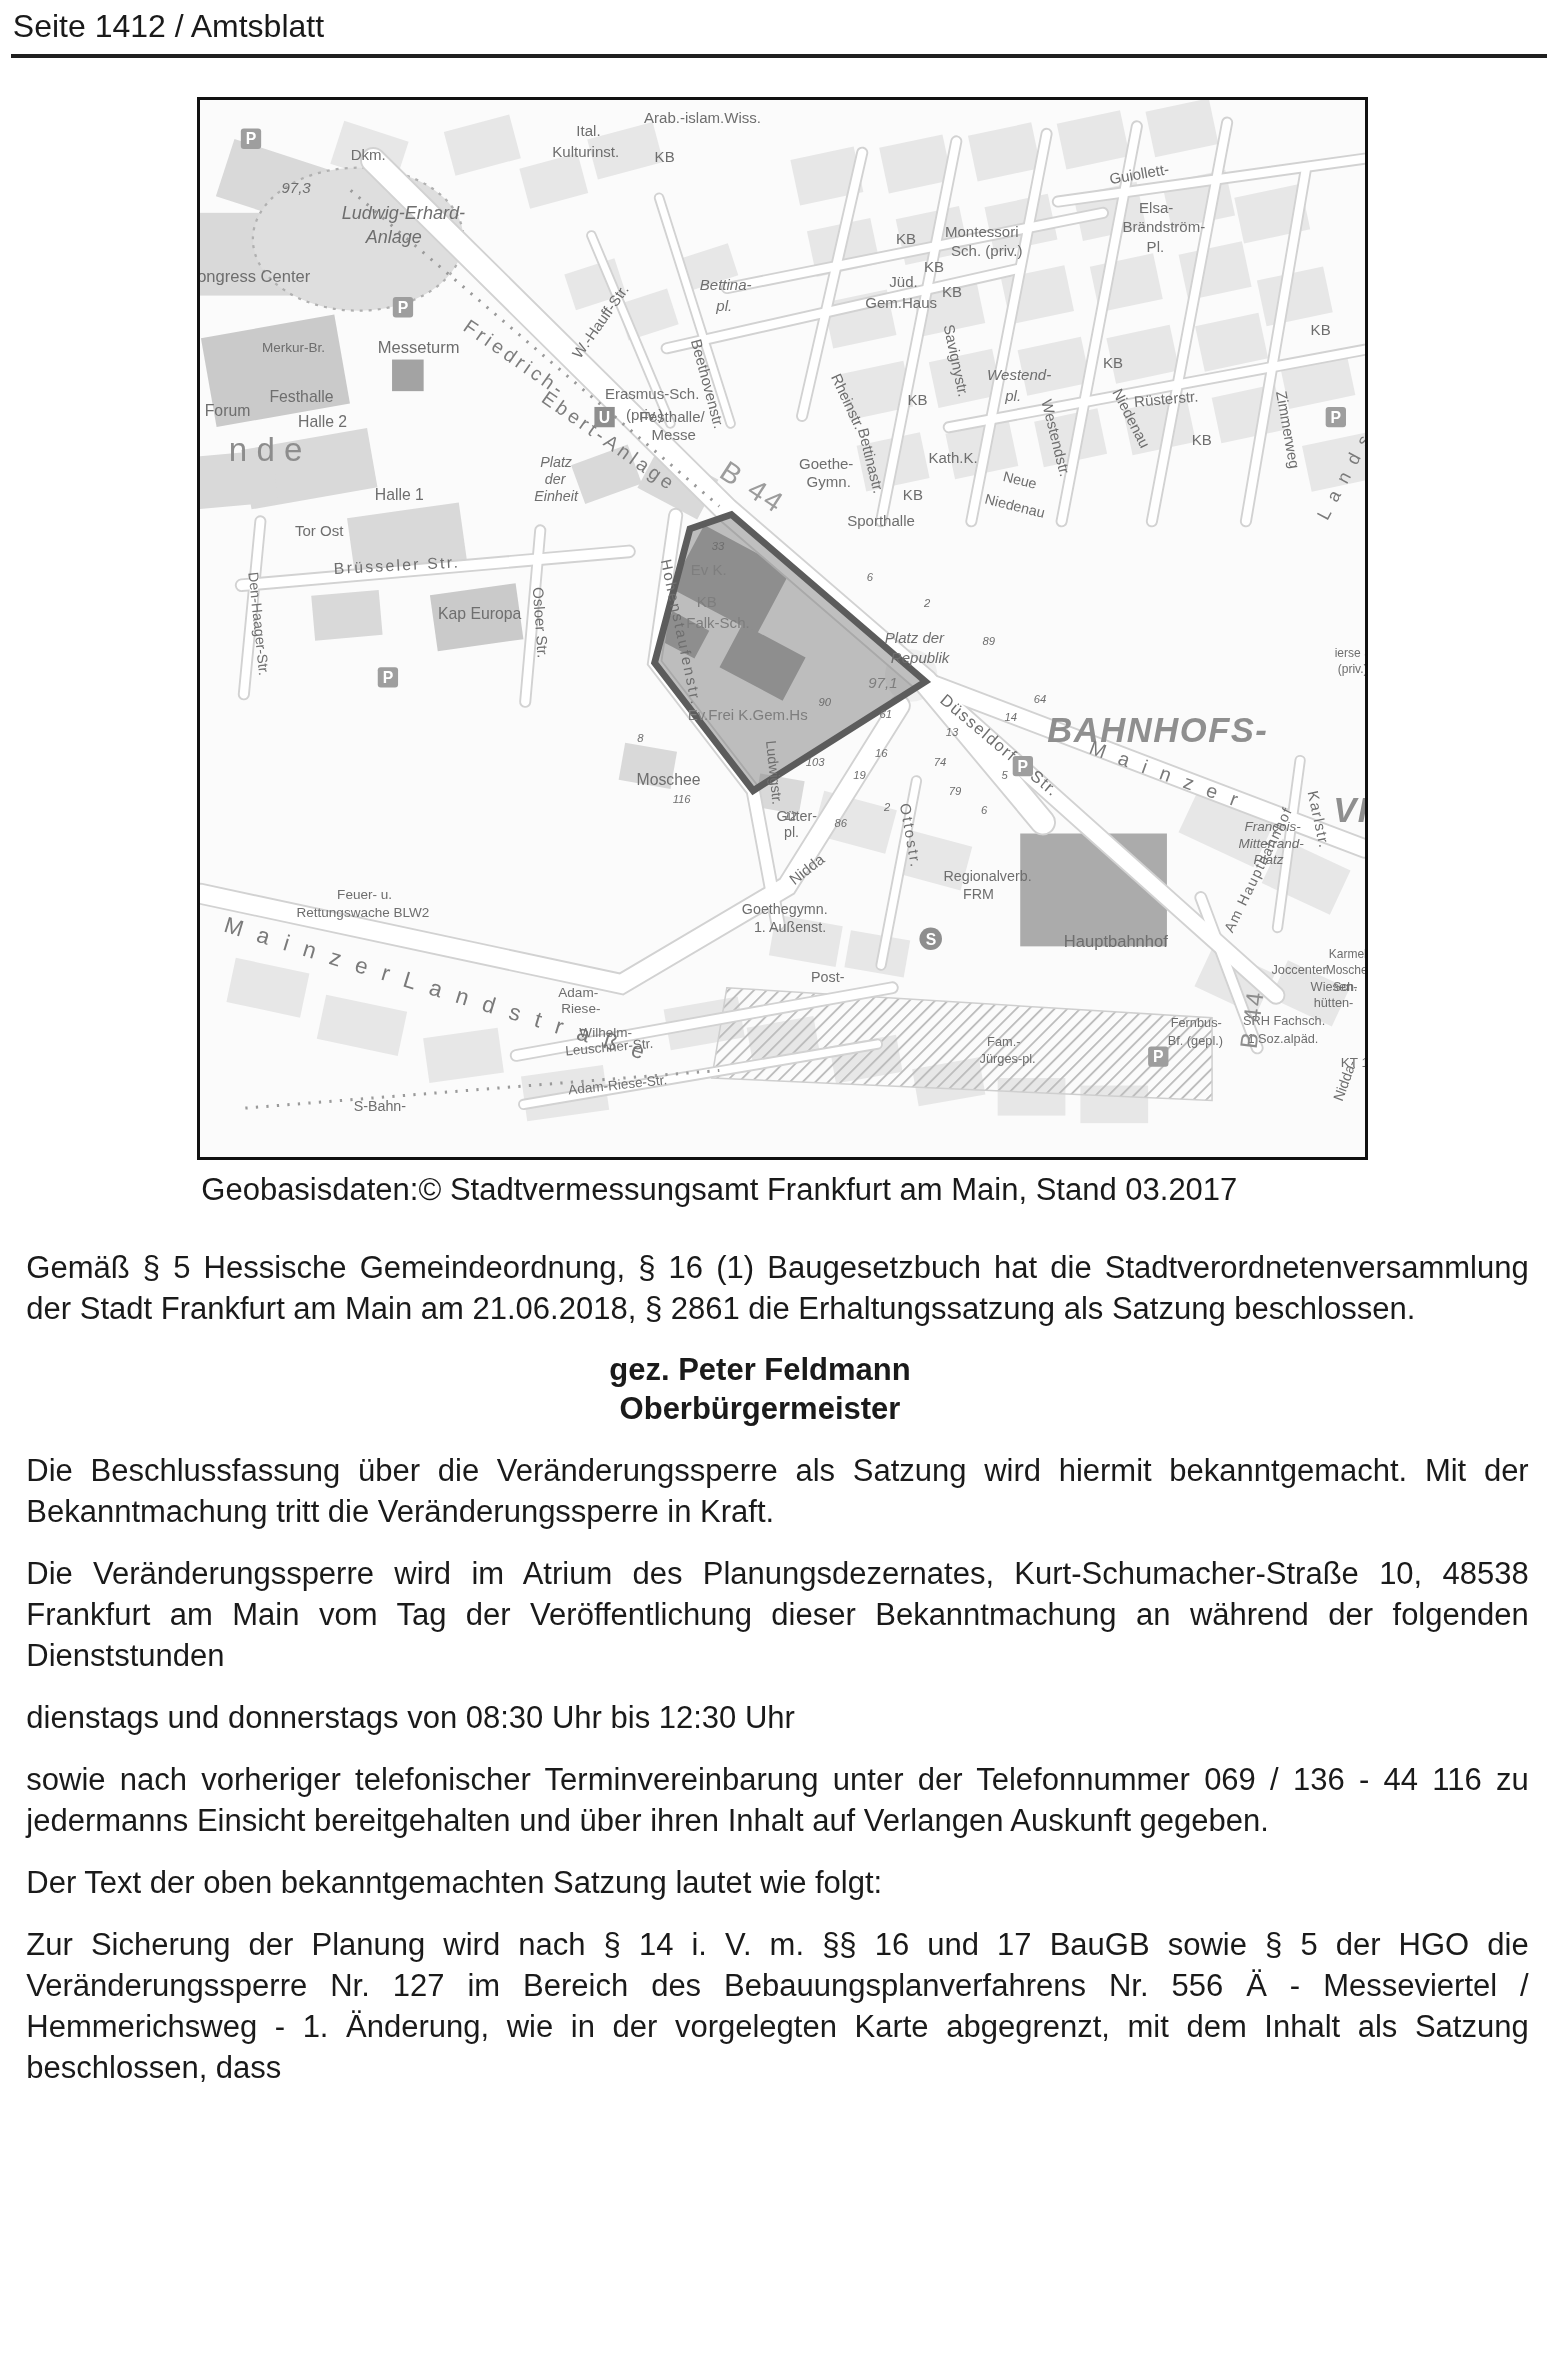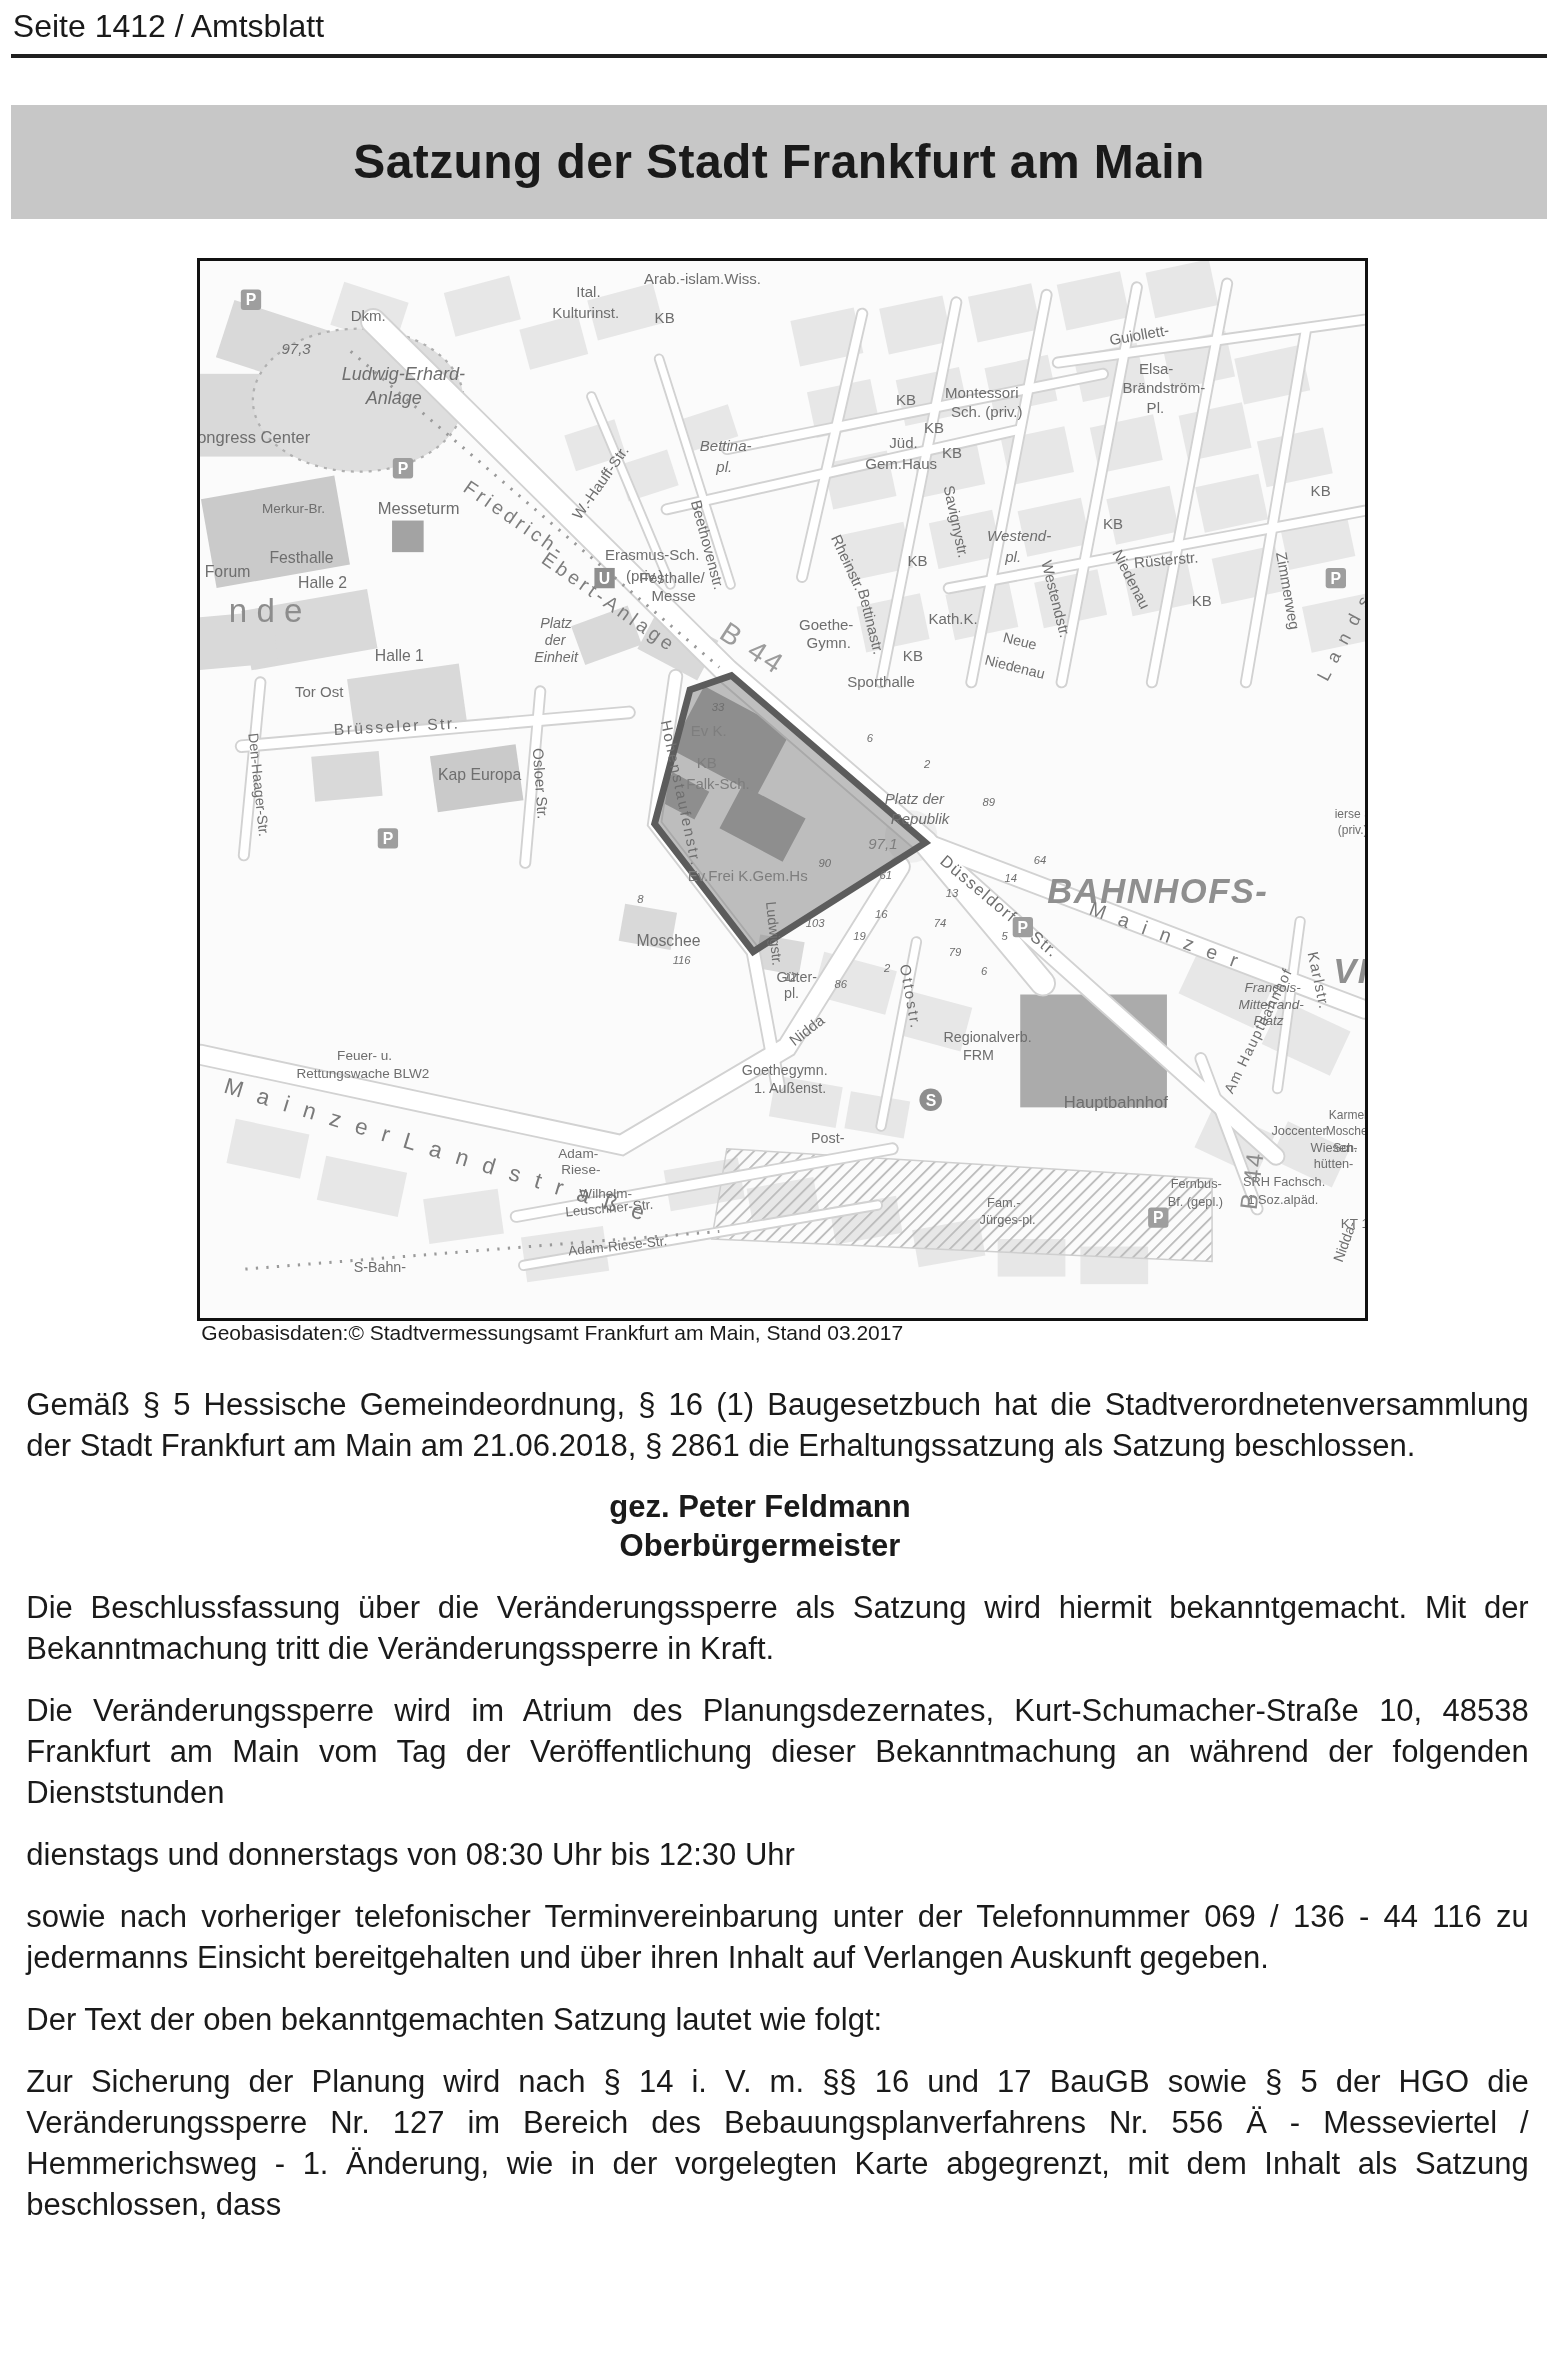--- a/index.html
+++ b/index.html
@@ -28,43 +28,40 @@
     width:1165px; border:3px solid #111;
   }
   .map-title{
     border-bottom:3px solid #111; text-align:center; padding:12px 7.5px 13.5px 7.5px;
   }
   .map-title .l1{font-size:39px; line-height:50px;}
   .map-title .l2,.map-title .l3{font-size:35px; line-height:47px;}
   .map-box{height:1057px; overflow:hidden; background:#fbfbfb; position:relative;}
   .map-box svg{display:block;}
   .map-caption{
-    margin-left:190px; margin-top:0; font-size:21px;
+    margin-left:190px; margin-top:12px; font-size:31px;
   }
   
   .doc{margin:39px 18px 0 15px; font-size:31px; line-height:41px;}
   .doc p{margin:0 0 21px 0;}
   .just{text-align:justify;}
   .sig{
     text-align:center; font-weight:bold; padding-right:35px;
     line-height:39px; margin:3px 0 22.6px 0;
   }
 </style>
 </head>
 <body>
 
 <div class="page">
 
   <div class="hdr">
     <span>Seite 1412 / Amtsblatt</span>
   </div>
 
-  <div class="banner">
-    <h1>Satzung der Stadt Frankfurt am Main</h1>
-  </div>
 
   <div class="map-frame">
     <div class="map-box">
       <svg id="city-map" width="1165" height="1057" viewBox="0 0 1548 1405" style="font-family:&quot;Liberation Sans&quot;,sans-serif;">
           <rect x="0" y="0" width="1548" height="1405" fill="#fbfbfb"></rect>
           <defs>
             <pattern id="rail" width="12" height="12" patternUnits="userSpaceOnUse" patternTransform="rotate(45)">
               <line x1="0" y1="0" x2="0" y2="12" stroke="#bdbdbd" stroke-width="5"></line>
             </pattern>
           </defs>

